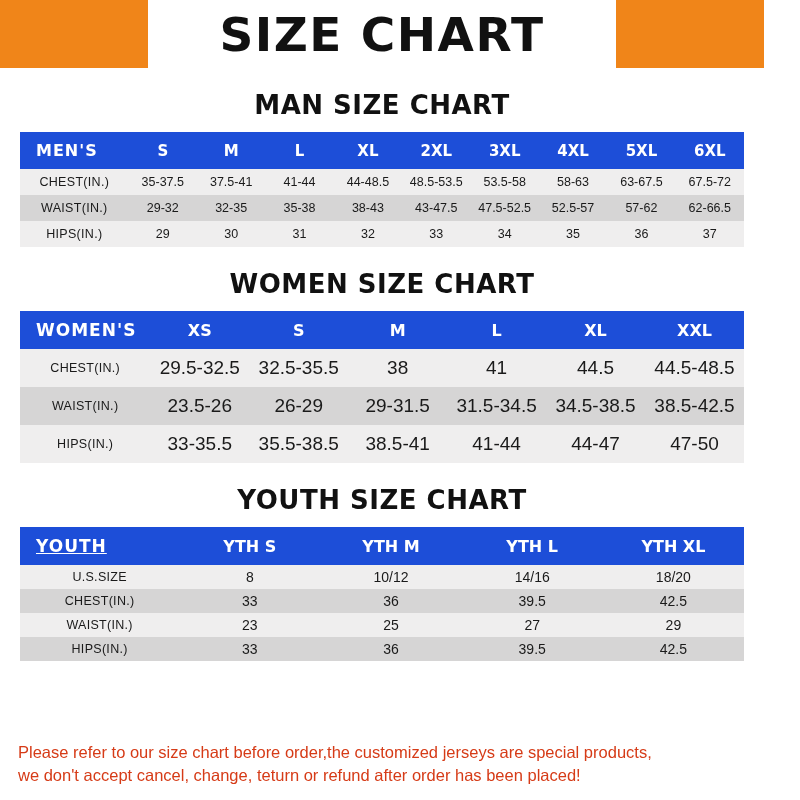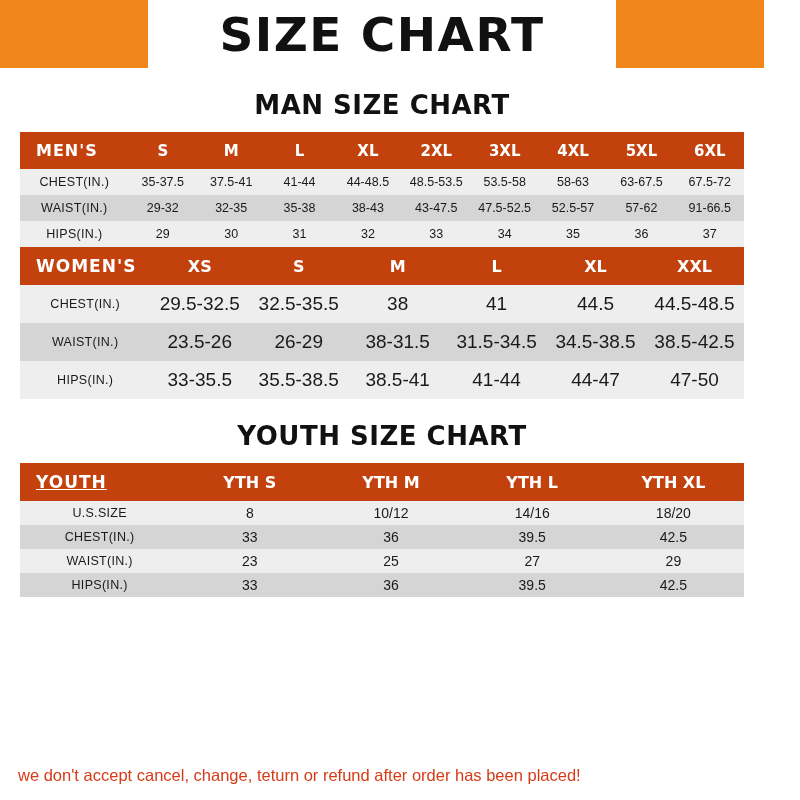--- a/index.html
+++ b/index.html
@@ -63,21 +63,21 @@
     color: #111111;
     letter-spacing: 0.5px;
     margin: 22px 0 12px 0;
   }
   table {
     width: 100%;
     border-collapse: collapse;
     table-layout: fixed;
   }
   table tr.head-row {
-    background: #c2410c;
+    background: #1d4ed8;
   }
   table tr.head-row th {
     color: #ffffff;
     font-family: "DejaVu Sans", sans-serif;
     font-weight: bold;
     font-size: 15px;
     padding: 9px 2px;
     text-align: center;
   }
   table tr.head-row th.first-col {
@@ -180,39 +180,40 @@
         <tr class="body-row row-dark">
           <td class="first-col">WAIST(IN.)</td>
           <td>29-32</td>
           <td>32-35</td>
           <td>35-38</td>
           <td>38-43</td>
           <td>43-47.5</td>
           <td>47.5-52.5</td>
           <td>52.5-57</td>
           <td>57-62</td>
-          <td>91-66.5</td>
+          <td>62-66.5</td>
         </tr>
         <tr class="body-row row-light">
           <td class="first-col">HIPS(IN.)</td>
           <td>29</td>
           <td>30</td>
           <td>31</td>
           <td>32</td>
           <td>33</td>
           <td>34</td>
           <td>35</td>
           <td>36</td>
           <td>37</td>
         </tr>
       </tbody>
     </table>
   </div>
 
   <div class="section">
+    <div class="section-title">WOMEN SIZE CHART</div>
     <table class="women-tbl">
       <colgroup>
         <col class="c0">
           <col>
           <col>
           <col>
           <col>
           <col>
           <col>
       </colgroup>
@@ -232,21 +233,21 @@
           <td>32.5-35.5</td>
           <td>38</td>
           <td>41</td>
           <td>44.5</td>
           <td>44.5-48.5</td>
         </tr>
         <tr class="body-row row-dark">
           <td class="first-col">WAIST(IN.)</td>
           <td>23.5-26</td>
           <td>26-29</td>
-          <td>38-31.5</td>
+          <td>29-31.5</td>
           <td>31.5-34.5</td>
           <td>34.5-38.5</td>
           <td>38.5-42.5</td>
         </tr>
         <tr class="body-row row-light">
           <td class="first-col">HIPS(IN.)</td>
           <td>33-35.5</td>
           <td>35.5-38.5</td>
           <td>38.5-41</td>
           <td>41-44</td>
@@ -301,16 +302,17 @@
           <td>33</td>
           <td>36</td>
           <td>39.5</td>
           <td>42.5</td>
         </tr>
       </tbody>
     </table>
   </div>
 
   <div class="footer-note">
+    <div>Please refer to our size chart before order,the customized jerseys are special products,</div>
     <div>we don't accept cancel, change, teturn or refund after order has been placed!</div>
   </div>
 
 </div>
 
 </body></html>

